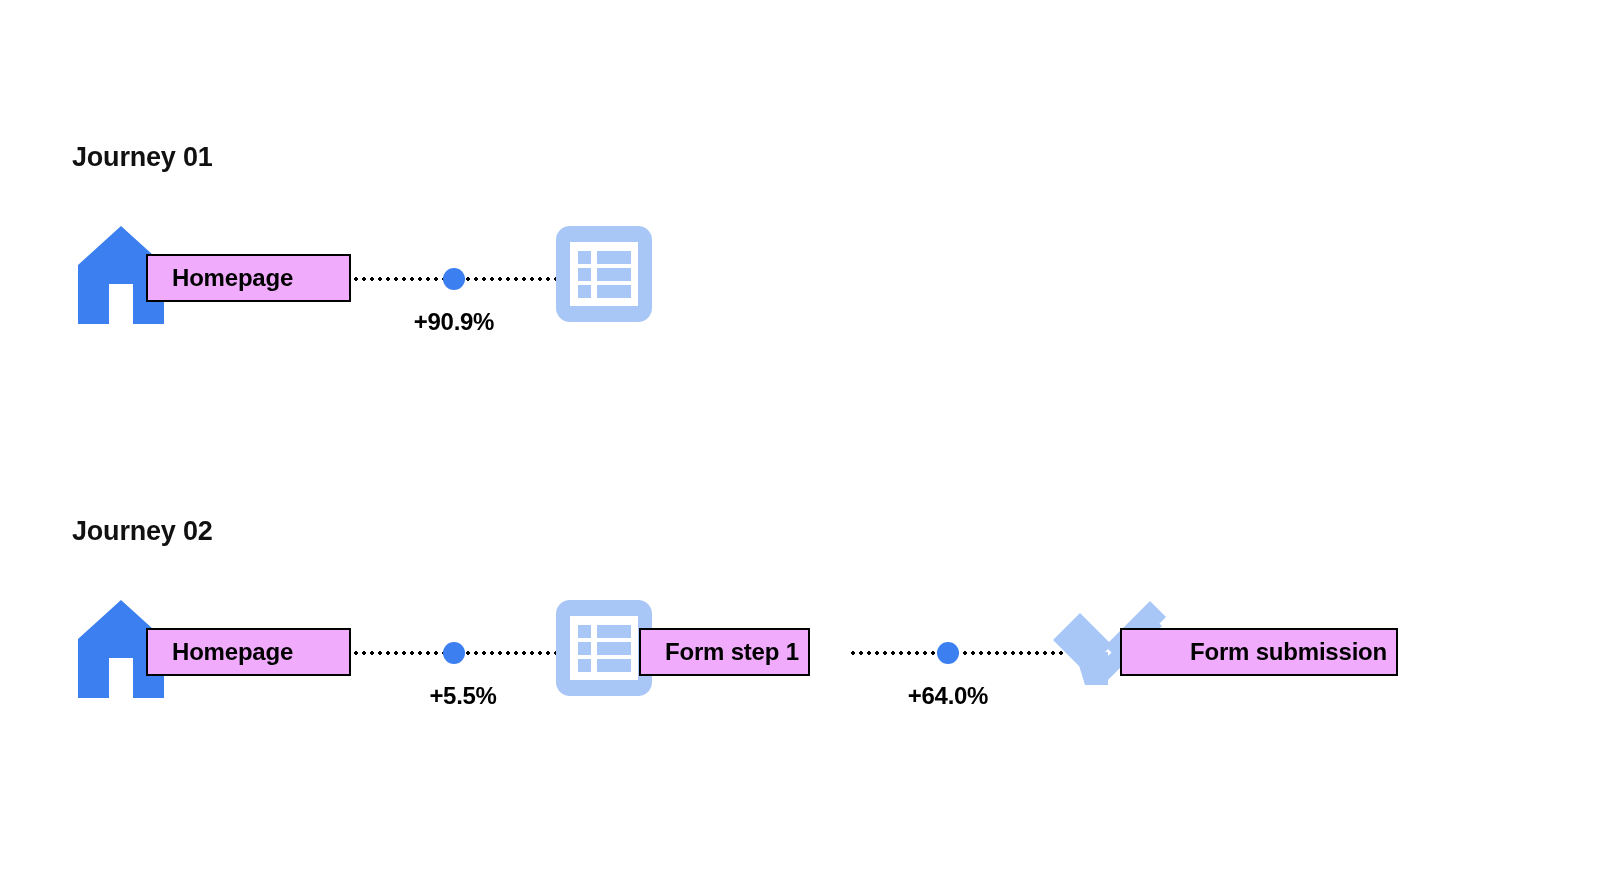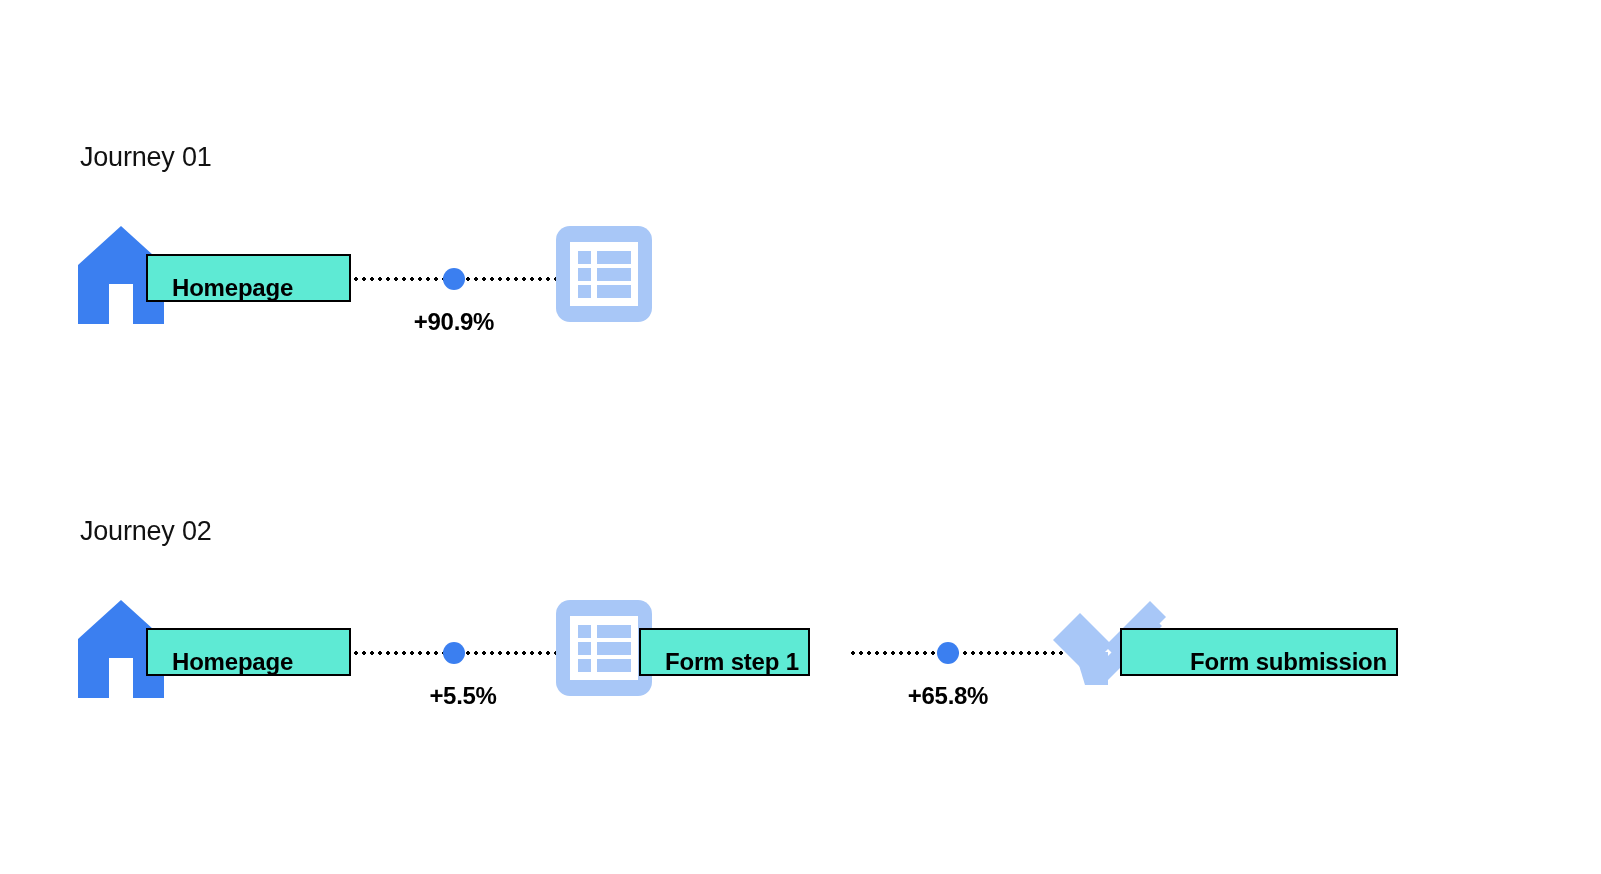--- a/index.html
+++ b/index.html
@@ -24,45 +24,45 @@
   }
 
   
   .journey {
     position: absolute;
     left: 0;
     width: 1601px;
   }
   .journey-title {
     position: absolute;
-    left: 80px;
+    left: 72px;
     font-size: 27px;
-    font-weight: normal;
+    font-weight: bold;
     letter-spacing: -0.2px;
     color: #111111;
     white-space: nowrap;
     line-height: 1;
   }
 
   
   .flow {
     position: absolute;
     left: 0;
     width: 1601px;
     height: 140px;
   }
 
   
   .node-box {
     position: absolute;
     height: 48px;
-    background: #5eead4;
+    background: #f0abfc;
     border: 2px solid #000000;
     display: flex;
-    align-items: flex-end;
+    align-items: center;
     z-index: 4;
   }
   .node-box .node-label {
     font-size: 24px;
     font-weight: bold;
     color: #000000;
     letter-spacing: -0.2px;
     white-space: nowrap;
     padding-left: 24px;
     line-height: 1;
@@ -182,21 +182,21 @@
           <rect x="22" y="59" width="13" height="13" fill="#a8c7f7"></rect>
           <rect x="41" y="59" width="34" height="13" fill="#a8c7f7"></rect>
         </svg>
       </div>
 
       <div class="node-box" style="left:639px; top:42px; width:171px;">
         <span class="node-label">Form step 1</span>
       </div>
 
       <div class="conn-dot" style="left:937px; top:56px;"></div>
-      <div class="conn-label" style="left:948px; top:98px;">+65.8%</div>
+      <div class="conn-label" style="left:948px; top:98px;">+64.0%</div>
 
       <div class="icon-wrap" style="left:1050px; top:8px;">
         <svg width="118" height="100" viewBox="0 0 118 100" aria-hidden="true">
           <path d="M34 34 L60 60 L106 14 L118 26 L60 84 L22 46 Z" fill="#a8c7f7" transform="translate(-6,6)"></path>
           <path d="M6 44 L38 76 L38 100 L6 100 Z" fill="none"></path>
           <path d="M3 46 L30 19 L62 51 L62 51 L35 78 Z" fill="#a8c7f7"></path>
           <path d="M55 52 L100 7 L116 23 L71 68 Z" fill="#a8c7f7"></path>
           <path d="M25 58 L58 58 L58 91 L35 91 Z" fill="#a8c7f7"></path>
         </svg>
       </div>

